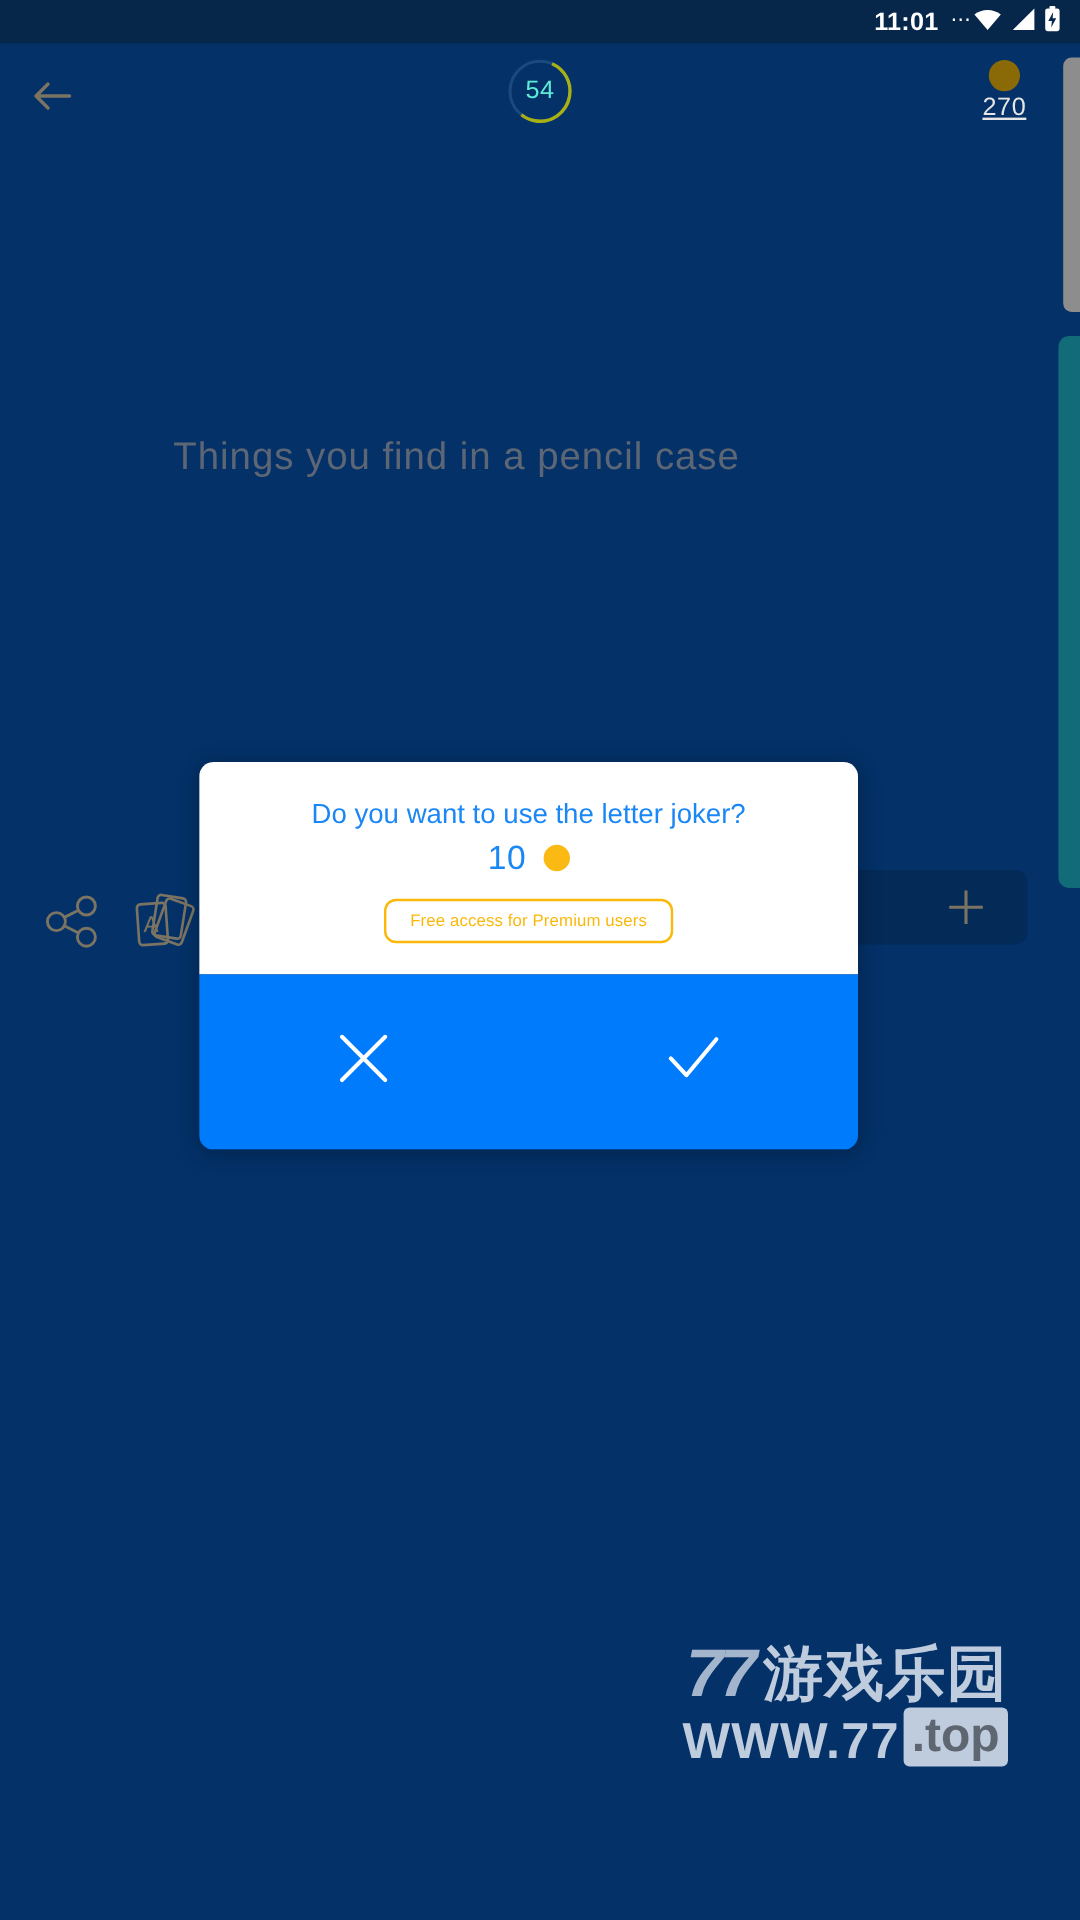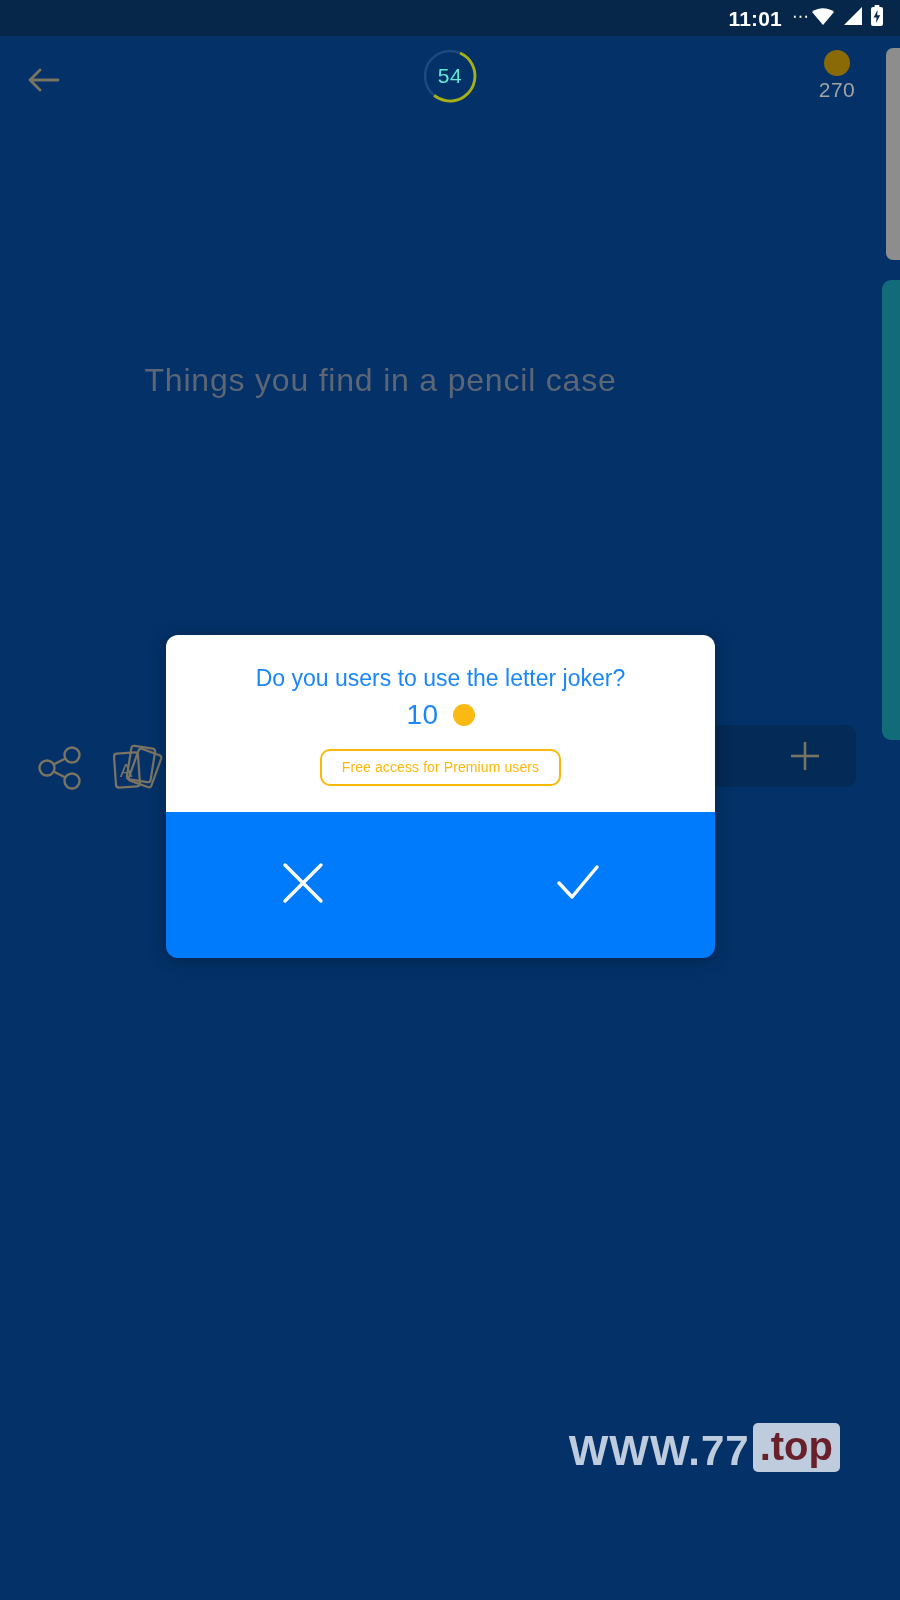--- a/index.html
+++ b/index.html
@@ -130,23 +130,24 @@
     align-items: center;
     gap: 2px;
   }
   .coin-dot {
     width: 26px;
     height: 26px;
     border-radius: 50%;
     background: #8a6a07;
   }
   .coin-count {
-    color: #a3a3a3;
+    color: #e5e5e5;
     font-size: 21px;
     letter-spacing: 0.5px;
+    text-decoration: underline;
   }
 
   
   .puzzle-title {
     position: absolute;
     top: 326px;
     left: 0;
     width: 761px;
     text-align: center;
     color: #5d6674;
@@ -302,21 +303,21 @@
   }
   .wm-url {
     color: #e8eef7;
     font-size: 42px;
     font-weight: bold;
     letter-spacing: 1px;
     line-height: 1;
   }
   .wm-top {
     background: #e8eef7;
-    color: #7f1d1d;
+    color: #737373;
     font-size: 40px;
     font-weight: bold;
     line-height: 1;
     padding: 3px 7px 6px 7px;
     border-radius: 5px;
     margin-left: 3px;
   }
 </style>
 </head>
 <body>
@@ -411,32 +412,36 @@
   <div class="answer-field">
     <span class="plus-icon">
       <svg width="34" height="34" viewBox="0 0 34 34">
         <line x1="17" y1="3" x2="17" y2="31" stroke="#7b7463" stroke-width="2.6"></line>
         <line x1="3" y1="17" x2="31" y2="17" stroke="#7b7463" stroke-width="2.6"></line>
       </svg>
     </span>
   </div>
 
   <div class="watermark">
+    <div class="wm-row1">
+      <span class="wm-77">77</span>
+      <span class="wm-cn">游戏乐园</span>
+    </div>
     <div class="wm-row2">
       <span class="wm-url">WWW.77</span>
       <span class="wm-top">.top</span>
     </div>
   </div>
 
 </div>
 
 <div class="dialog">
 
   <div class="dialog-body">
-    <p class="dialog-question">Do you users to use the letter joker?</p>
+    <p class="dialog-question">Do you want to use the letter joker?</p>
     <div class="dialog-cost">
       <span class="cost-num">10</span>
       <span class="cost-coin"></span>
     </div>
     <div class="premium-btn">Free access for Premium users</div>
   </div>
 
   <div class="dialog-actions">
     <div class="action-btn">
       <span>

